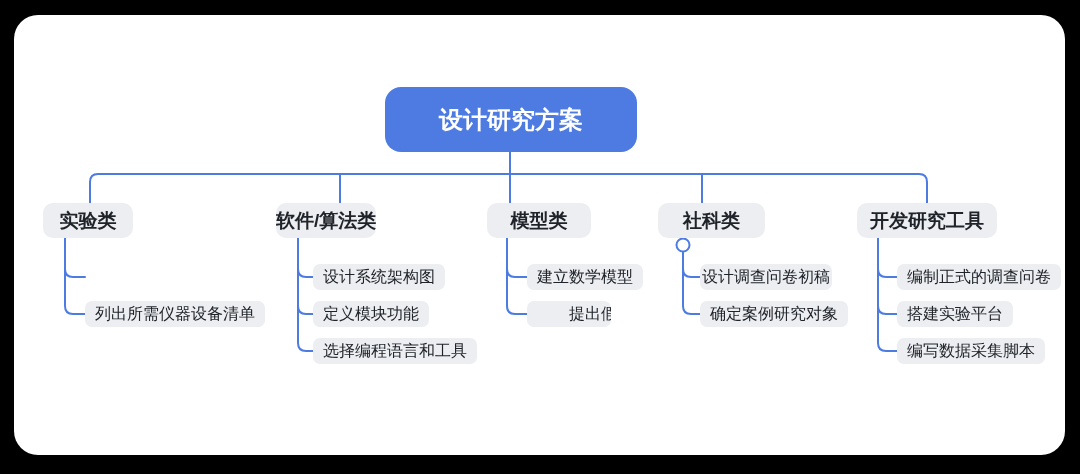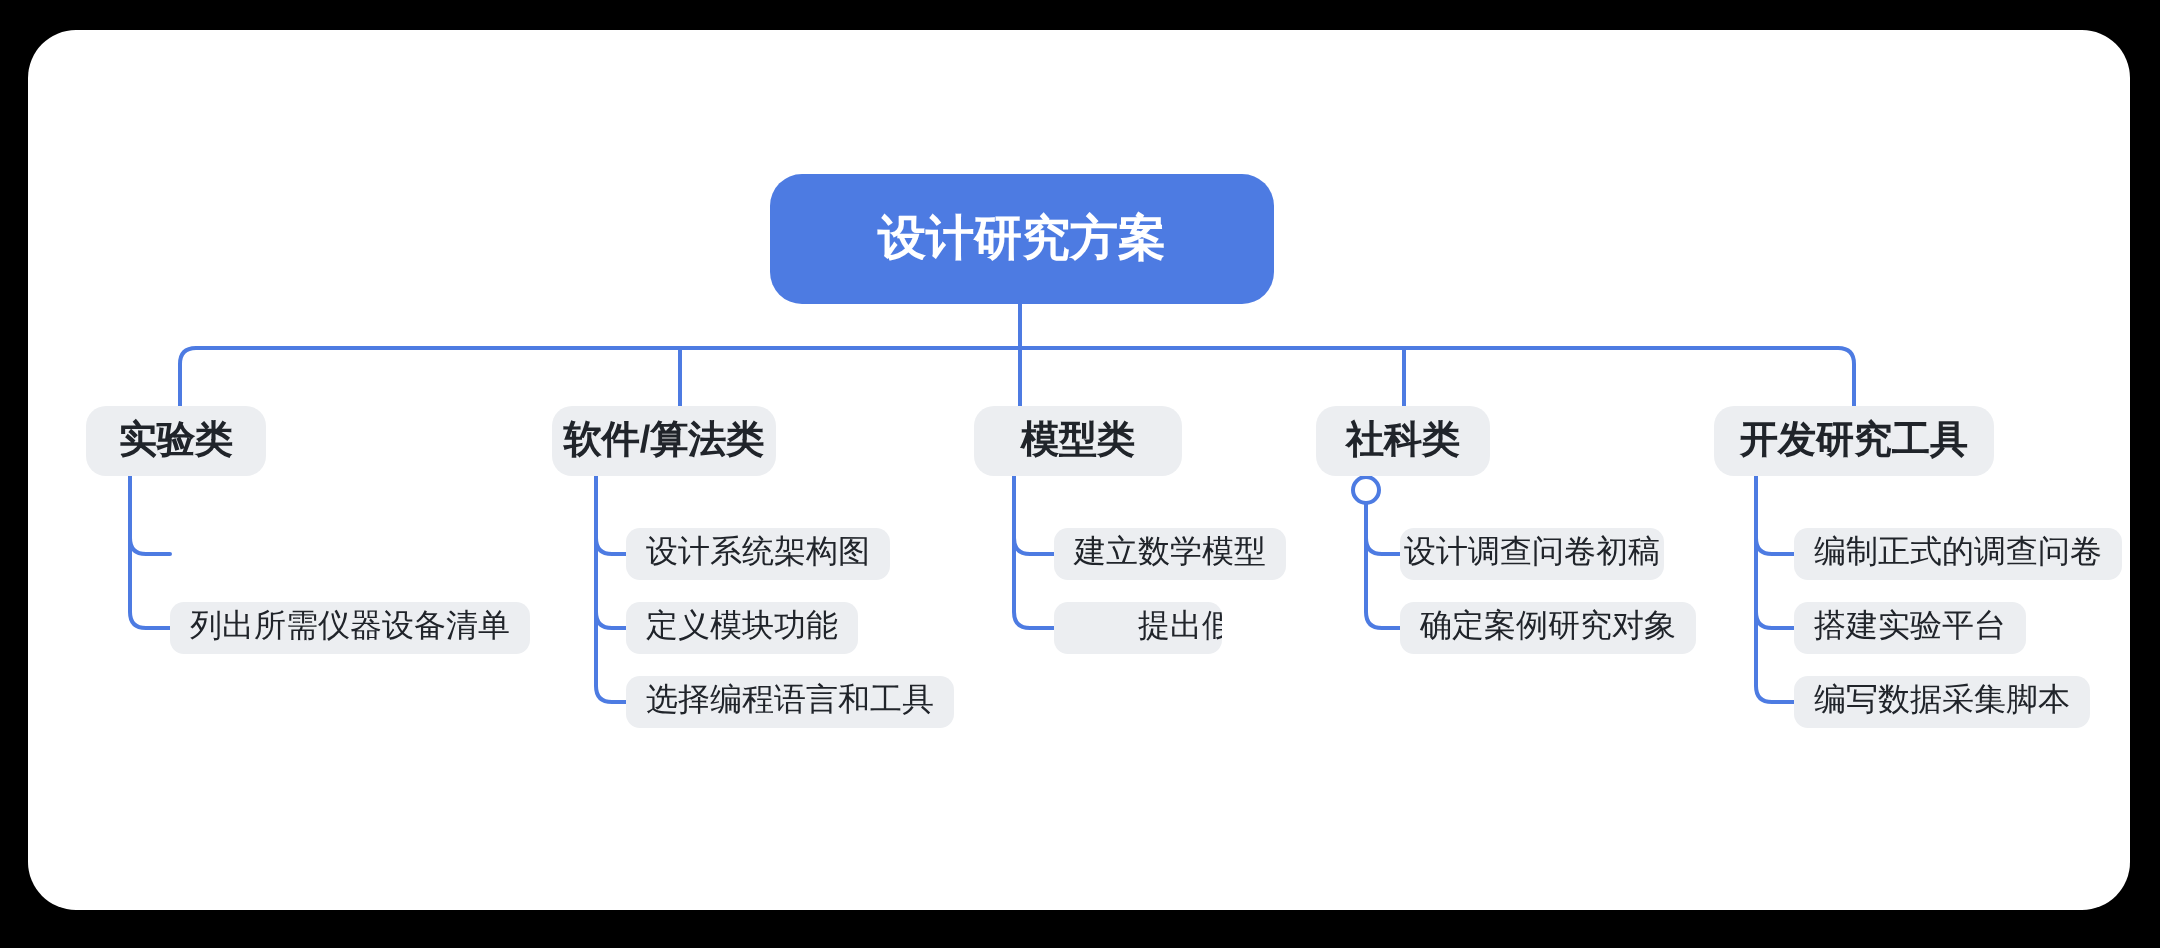--- a/index.html
+++ b/index.html
@@ -65,23 +65,23 @@
     <path d="M878 238 L878 269 Q878 277 886 277 L897 277"></path>
     <path d="M878 238 L878 306 Q878 314 886 314 L897 314"></path>
     <path d="M878 238 L878 343 Q878 351 886 351 L897 351"></path>
 
     <circle cx="683" cy="245" r="6.5"></circle>
   </svg>
 
   <div class="node root" style="left:385px;top:87px;width:252px;height:65px;">设计研究方案</div>
 
   <div class="node branch" style="left:43px;top:203px;width:90px;height:35px;">实验类</div>
-  <div class="node branch" style="left:276px;top:203px;width:112px;height:35px;text-align:center;">软件/算法类</div>
+  <div class="node branch" style="left:276px;top:203px;width:100px;height:35px;text-align:center;">软件/算法类</div>
   <div class="node branch" style="left:487px;top:203px;width:104px;height:35px;">模型类</div>
-  <div class="node branch" style="left:658px;top:203px;width:87px;height:35px;">社科类</div>
+  <div class="node branch" style="left:658px;top:203px;width:107px;height:35px;">社科类</div>
   <div class="node branch" style="left:857px;top:203px;width:140px;height:35px;">开发研究工具</div>
 
   <div class="node child" style="left:85px;top:301px;width:180px;height:26px;">列出所需仪器设备清单</div>
 
   <div class="node child" style="left:313px;top:264px;width:132px;height:26px;">设计系统架构图</div>
   <div class="node child" style="left:313px;top:301px;width:116px;height:26px;">定义模块功能</div>
   <div class="node child" style="left:527px;top:264px;width:116px;height:26px;">建立数学模型</div>
 
   <div class="node child" style="left:313px;top:338px;width:164px;height:26px;">选择编程语言和工具</div>
   <div class="node child" style="left:527px;top:301px;width:84px;height:26px;padding-left:42px;">提出假设</div>

